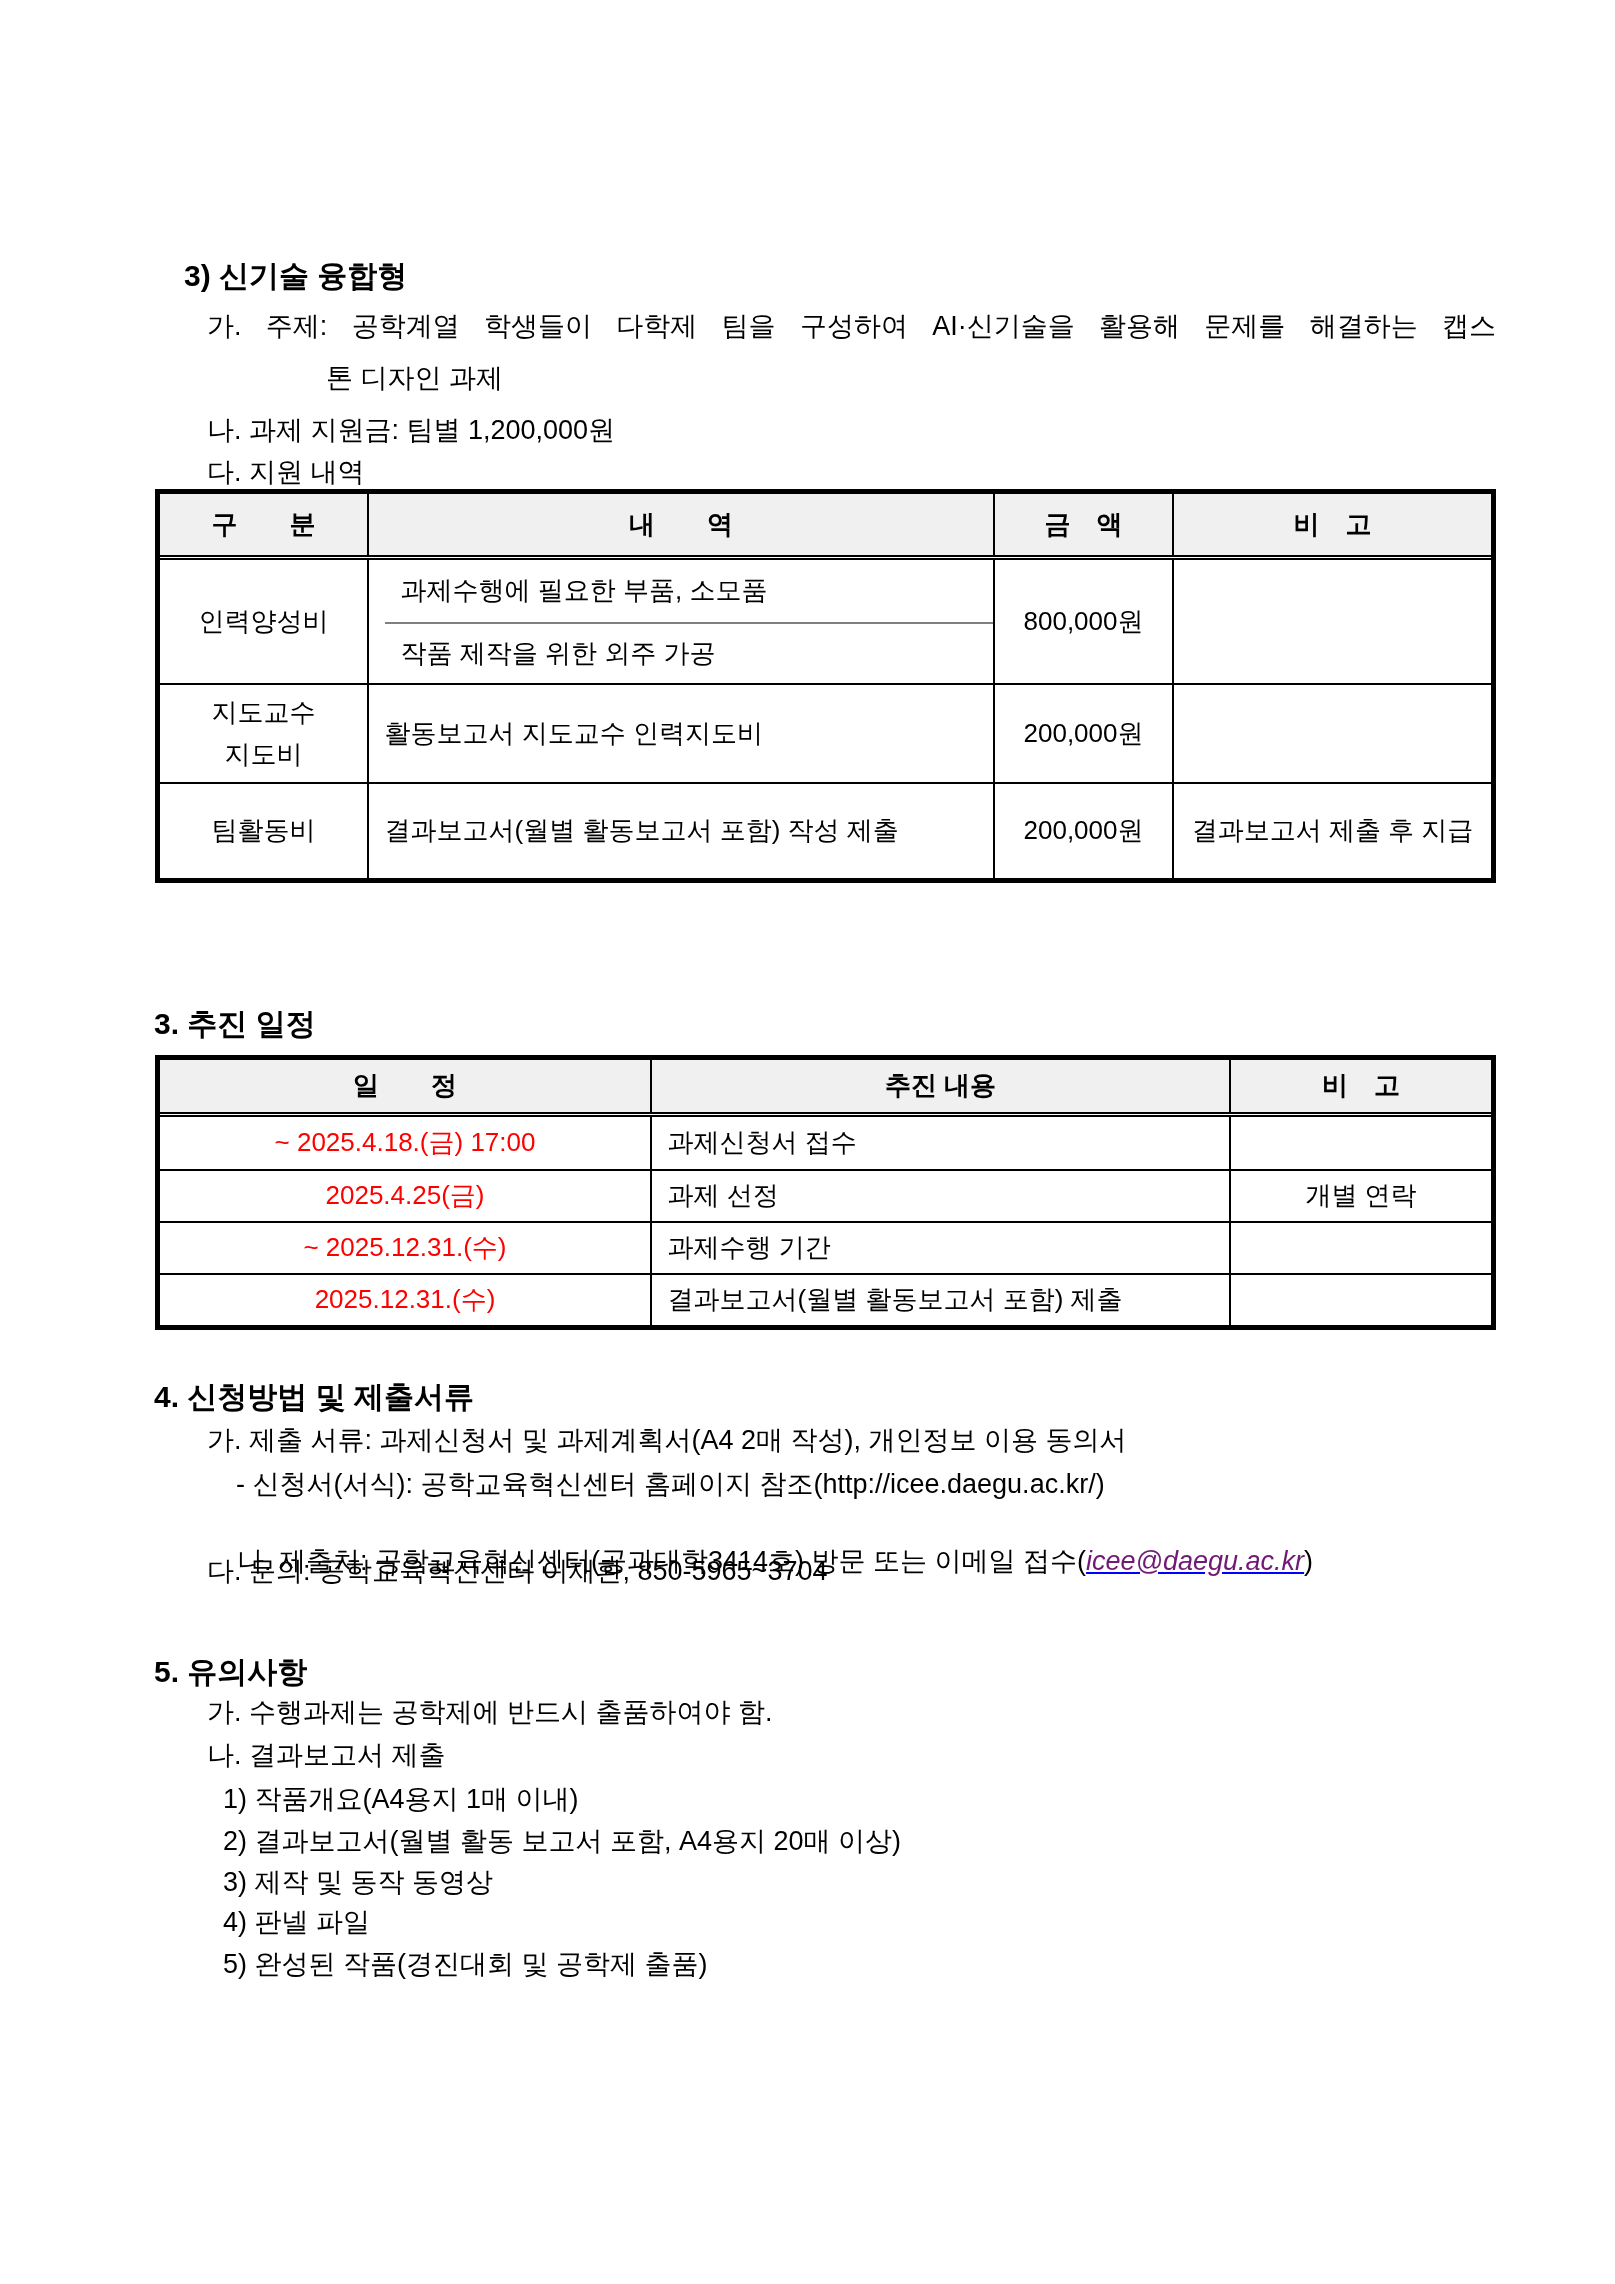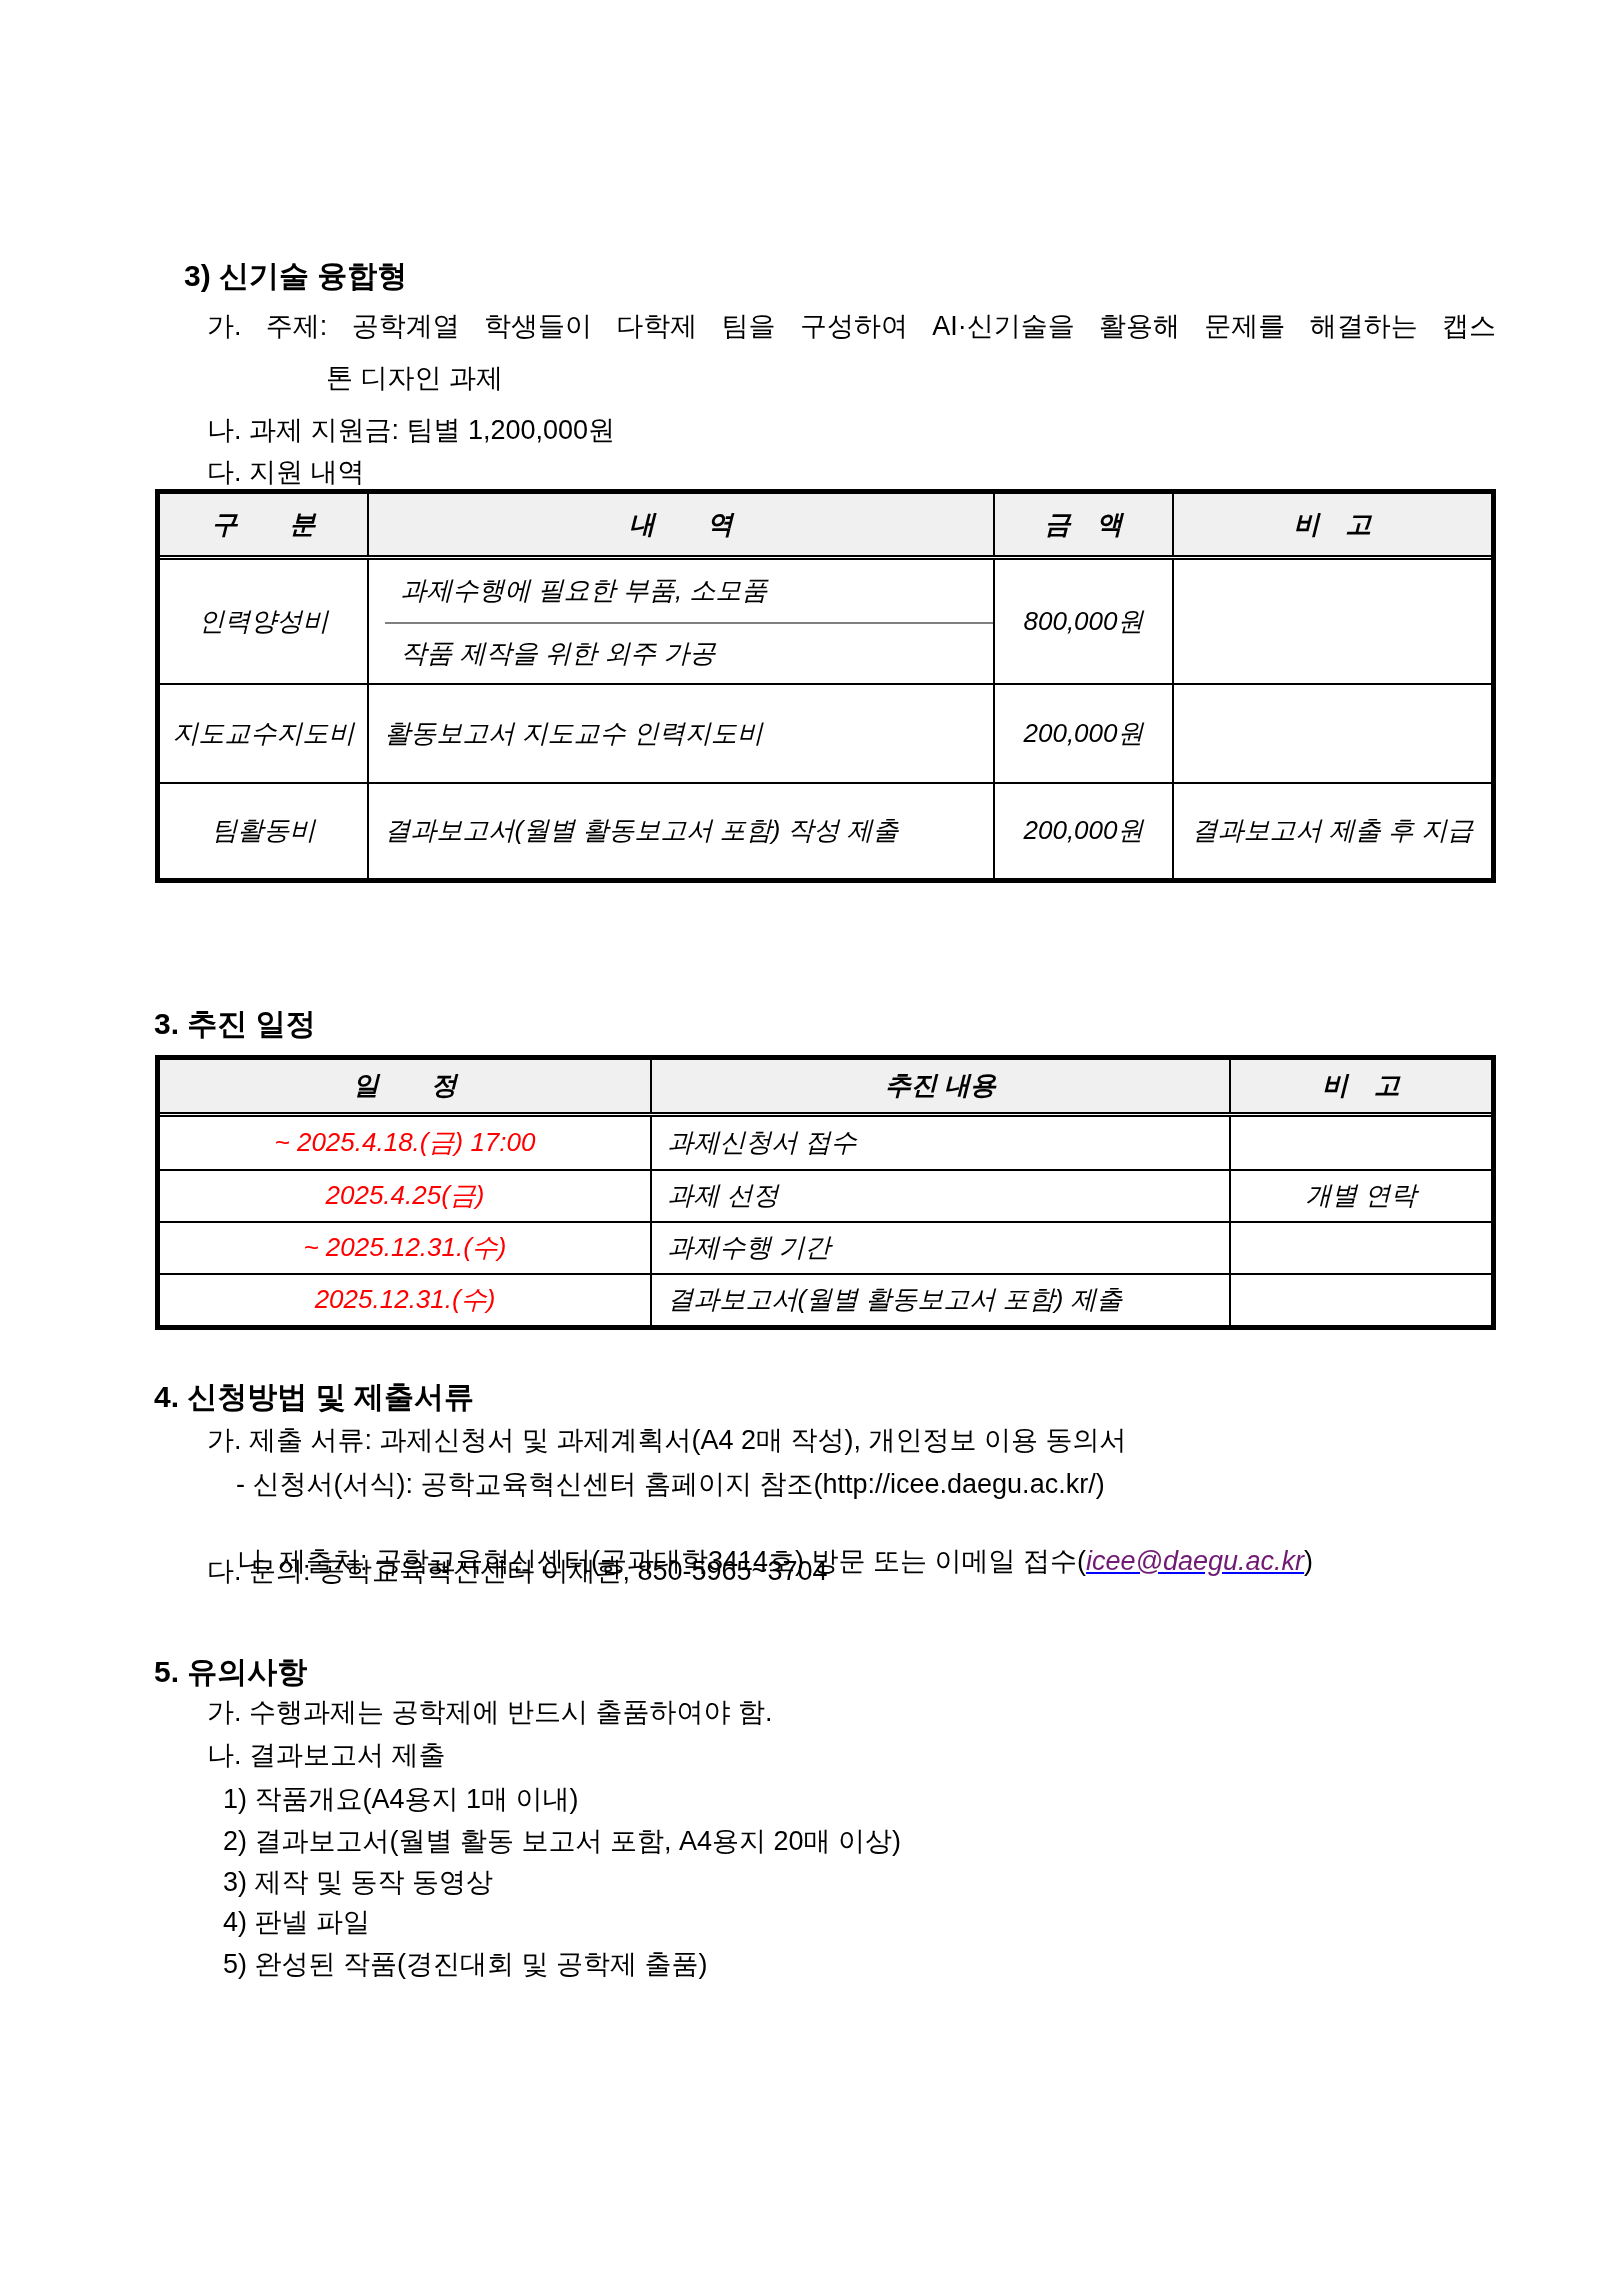--- a/index.html
+++ b/index.html
@@ -24,41 +24,40 @@
   .doc-table {
     border:5.2px solid #000000;
     background:#ffffff;
   }
   .trow { display:flex; align-items:stretch; }
   .cell {
     display:flex; align-items:center; justify-content:center;
     font-size:26px; line-height:1.35;
     white-space:pre;
     overflow:visible;
-    font-style:italic;
   }
   .cell.left { justify-content:flex-start; padding-left:15.6px; }
   .head-row .cell { background:#f0f0f0; font-weight:bold; }
   .head-row { border-bottom:5.9px double #000000; }
   .bl { border-left:2px solid #000000; }
   .row-sep { border-top:2px solid #000000; }
   .row-sep4 { border-top:2.6px solid #000000; }
   
   .t1c1 { width:207px; }
   .t1c2 { width:626px; }
   .t1c3 { width:179px; }
   .t1c4 { flex:1; }
   
   .t2c1 { width:490px; }
   .t2c2 { width:579px; }
   .t2c3 { flex:1; }
   .split-cell { flex-direction:column; align-items:stretch; justify-content:flex-start; padding-left:16px; }
   .split-half { height:50%; display:flex; align-items:center; padding-left:15.6px; }
   .split-half.second { border-top:2px solid #7f7f7f; }
-  .two-line { flex-direction:row; justify-content:center; line-height:1.6; }
+  .two-line { flex-direction:column; justify-content:center; line-height:1.6; }
   .red { color:#ff0000; }
   .email-link { color:#701a75; text-decoration:underline; text-decoration-color:#0000ff; cursor:pointer;font-style:italic; }
 </style>
 </head>
 <body>
 
 <div class="page">
 
   <div class="abs h-sec" style="left:184px; top:256px;">3) 신기술 융합형</div>
 

